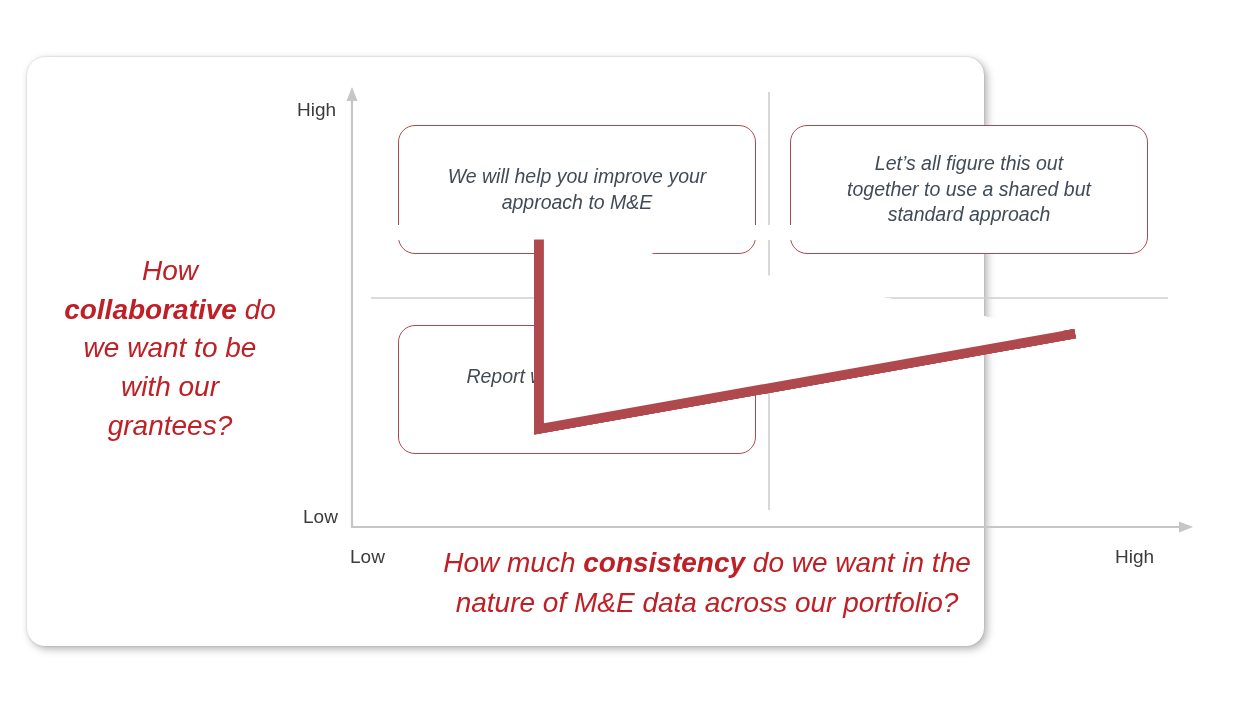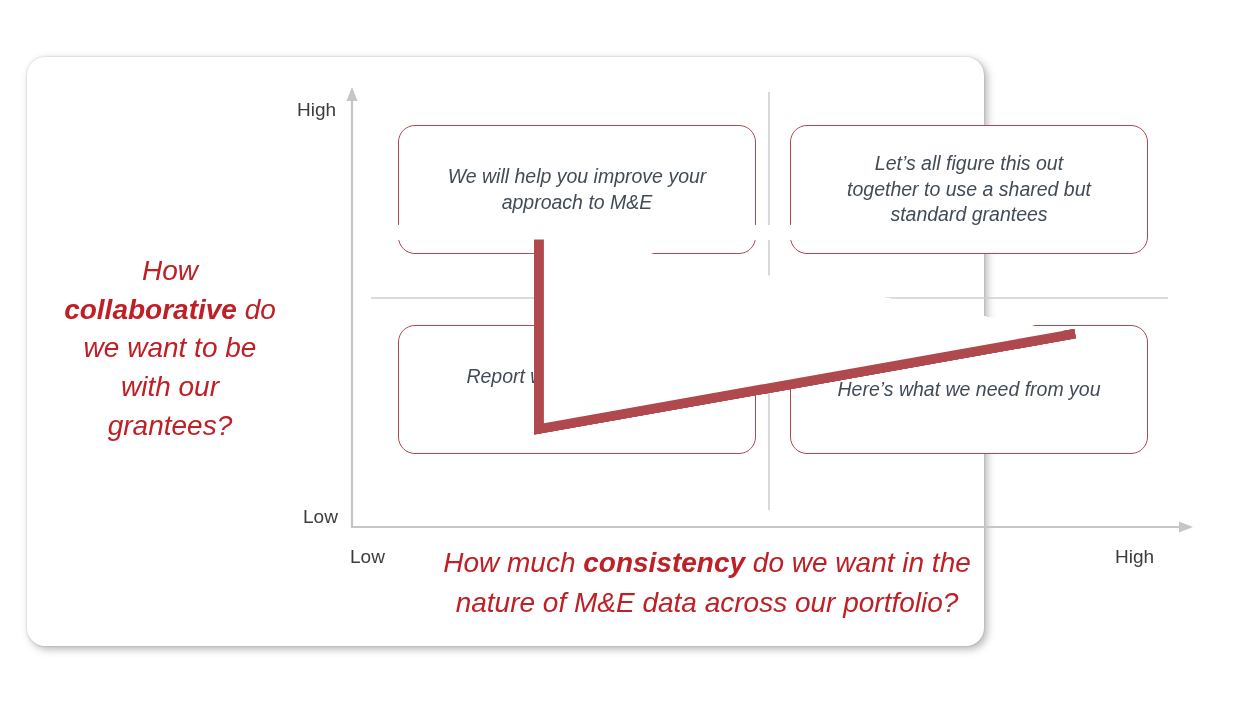--- a/index.html
+++ b/index.html
@@ -167,41 +167,38 @@
     </div>
     <svg class="bubble-tail" id="tail-tl" viewBox="0 0 200 40">
       <path d="M 86 0 L 86 33 L 176 17" fill="#ffffff" stroke="none"></path>
       <path d="M 86 0 L 86 33 L 176 17" fill="none" stroke="#b0494e" stroke-width="1.6" stroke-linejoin="miter"></path>
       <line x1="55" y1="0" x2="178" y2="0" stroke="#ffffff" stroke-width="2.4"></line>
     </svg>
 
     <div class="bubble" id="bubble-tr">
       <div class="bubble-text">Let’s all figure this out
 together to use a shared but
-standard grantees</div>
+standard approach</div>
     </div>
     <svg class="bubble-tail" id="tail-tr" viewBox="0 0 200 40">
       <path d="M 86 0 L 86 33 L 176 17" fill="#ffffff" stroke="none"></path>
       <path d="M 86 0 L 86 33 L 176 17" fill="none" stroke="#b0494e" stroke-width="1.6" stroke-linejoin="miter"></path>
       <line x1="55" y1="0" x2="178" y2="0" stroke="#ffffff" stroke-width="2.4"></line>
     </svg>
 
     <div class="bubble" id="bubble-bl">
       <div class="bubble-text">Report what and how you
 want</div>
     </div>
     <svg class="bubble-tail" id="tail-bl" viewBox="0 0 200 40">
       <path d="M 86 0 L 86 33 L 176 17" fill="#ffffff" stroke="none"></path>
       <path d="M 86 0 L 86 33 L 176 17" fill="none" stroke="#b0494e" stroke-width="1.6" stroke-linejoin="miter"></path>
       <line x1="55" y1="0" x2="178" y2="0" stroke="#ffffff" stroke-width="2.4"></line>
     </svg>
 
-    <div class="bubble" id="bubble-br">
-      <div class="bubble-text">Here’s what we need from you</div>
-    </div>
     <svg class="bubble-tail" id="tail-br" viewBox="0 0 200 40">
       <path d="M 86 0 L 86 33 L 176 17" fill="#ffffff" stroke="none"></path>
       <path d="M 86 0 L 86 33 L 176 17" fill="none" stroke="#b0494e" stroke-width="1.6" stroke-linejoin="miter"></path>
       <line x1="55" y1="0" x2="178" y2="0" stroke="#ffffff" stroke-width="2.4"></line>
     </svg>
 
   </div>
 </div>
 
 </body></html>

